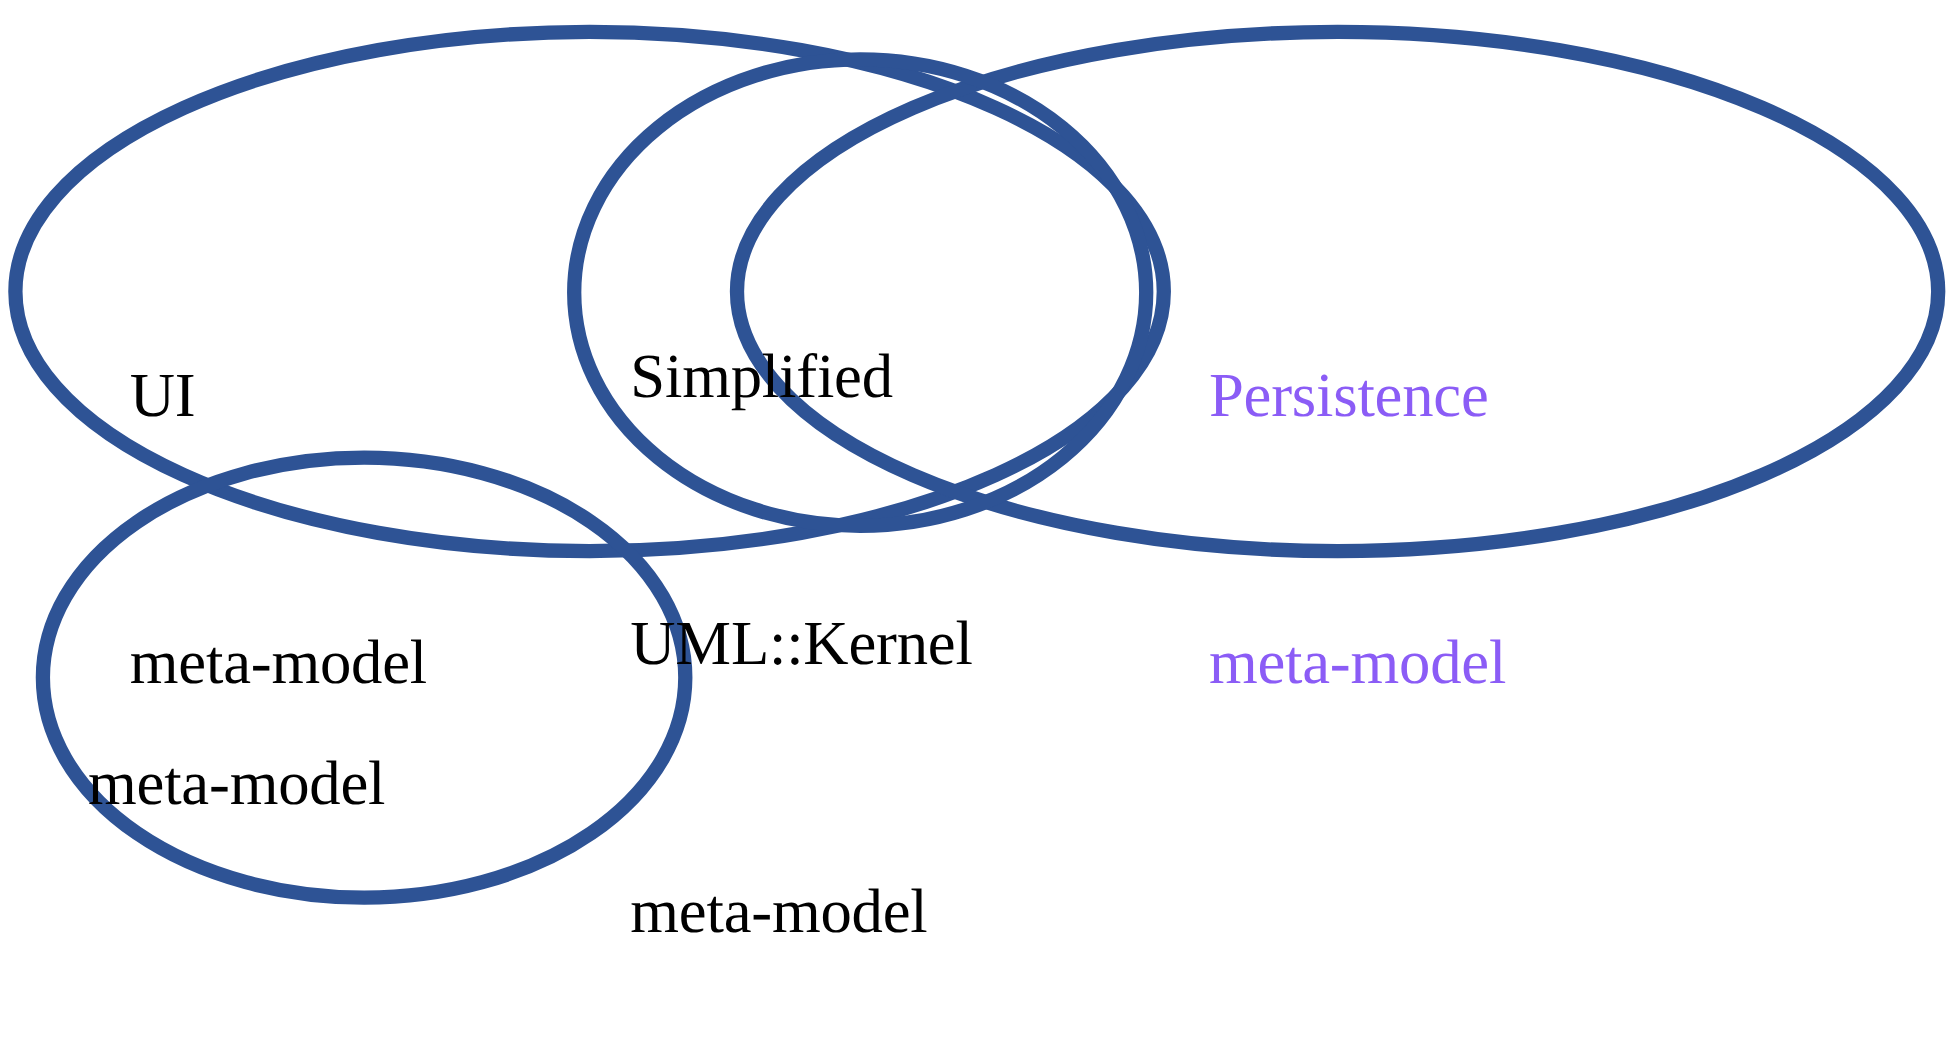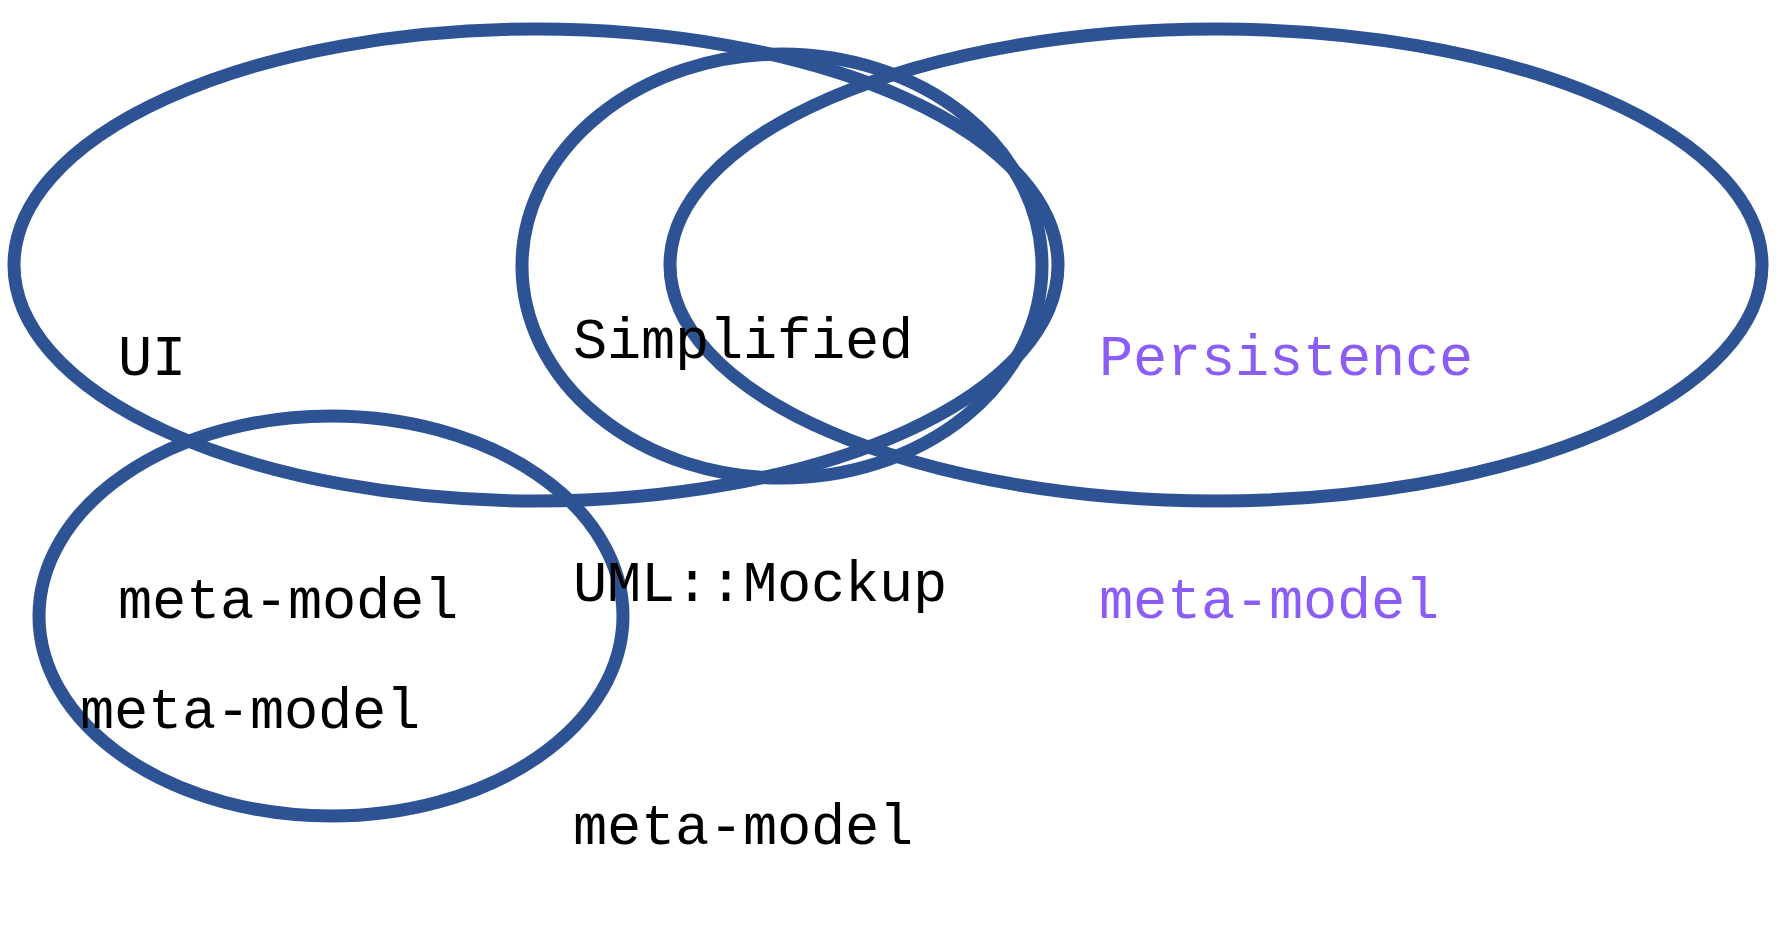--- a/index.html
+++ b/index.html
@@ -28,21 +28,21 @@
     height: 943px;
     display: block;
   }
   .venn-ellipse {
     fill: none;
     stroke-width: 13;
   }
   .set-label {
     position: absolute;
     color: #000000;
-    font-family: Liberation Mono, monospace;
+    font-family: Liberation Serif, serif;
     font-size: 57px;
     line-height: 1.42;
     font-weight: 400;
     white-space: pre;
     letter-spacing: -0.2px;
   }
   #label-ui {
     left: 118px;
     top: 158px;
   }
@@ -78,21 +78,21 @@
     <ellipse class="venn-ellipse" cx="331" cy="616" rx="292" ry="200" stroke="#2E5395" style="stroke-width: 13;"></ellipse>
   </svg>
 
   <div class="set-label" id="label-ui" style="color: rgb(0, 0, 0);">
     <span class="label-line">UI</span>
     <span class="label-line">meta-model</span>
   </div>
 
   <div class="set-label" id="label-kernel" style="color: rgb(0, 0, 0);">
     <span class="label-line">Simplified</span>
-    <span class="label-line">UML::Mockup</span>
+    <span class="label-line">UML::Kernel</span>
     <span class="label-line">meta-model</span>
   </div>
 
   <div class="set-label" id="label-persistence" style="color: #8b5cf6;">
     <span class="label-line">Persistence</span>
     <span class="label-line">meta-model</span>
   </div>
 
   <div class="set-label" id="label-mockup" style="color: rgb(0, 0, 0);">
     <span class="label-line">meta-model</span>

